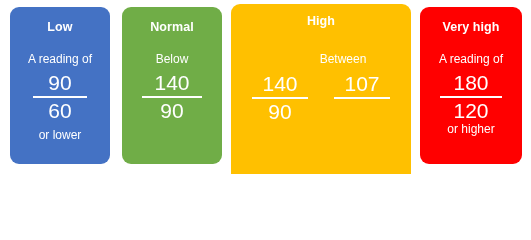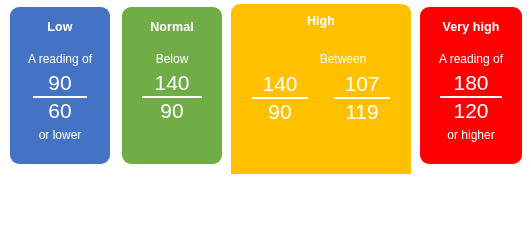--- a/index.html
+++ b/index.html
@@ -116,21 +116,21 @@
   
   #card-veryhigh {
     left: 420px; top: 7px;
     width: 102px; height: 157px;
     background: #FF0000;
     padding-top: 14px;
   }
   #card-veryhigh .card-lead { margin-top: 19px; }
   #card-veryhigh .fractions { margin-top: 7px; }
   #card-veryhigh .fraction { width: 62px; }
-  #card-veryhigh .card-tail { margin-top: 6px; }
+  #card-veryhigh .card-tail { margin-top: 0; }
 </style>
 </head>
 <body>
 
 <div id="chart">
 
   <div class="card" id="card-low">
     <div class="card-title">Low</div>
     <div class="card-lead">A reading of</div>
     <div class="fractions">
@@ -160,21 +160,20 @@
     <div class="card-lead">Between</div>
     <div class="fractions">
       <div class="fraction">
         <div class="frac-top">140</div>
         <div class="frac-bar"></div>
         <div class="frac-bottom">90</div>
       </div>
       <div class="fraction">
         <div class="frac-top">107</div>
         <div class="frac-bar"></div>
-        <div class="frac-bottom">119</div>
       </div>
     </div>
   </div>
 
   <div class="card" id="card-veryhigh">
     <div class="card-title">Very high</div>
     <div class="card-lead">A reading of</div>
     <div class="fractions">
       <div class="fraction">
         <div class="frac-top">180</div>

